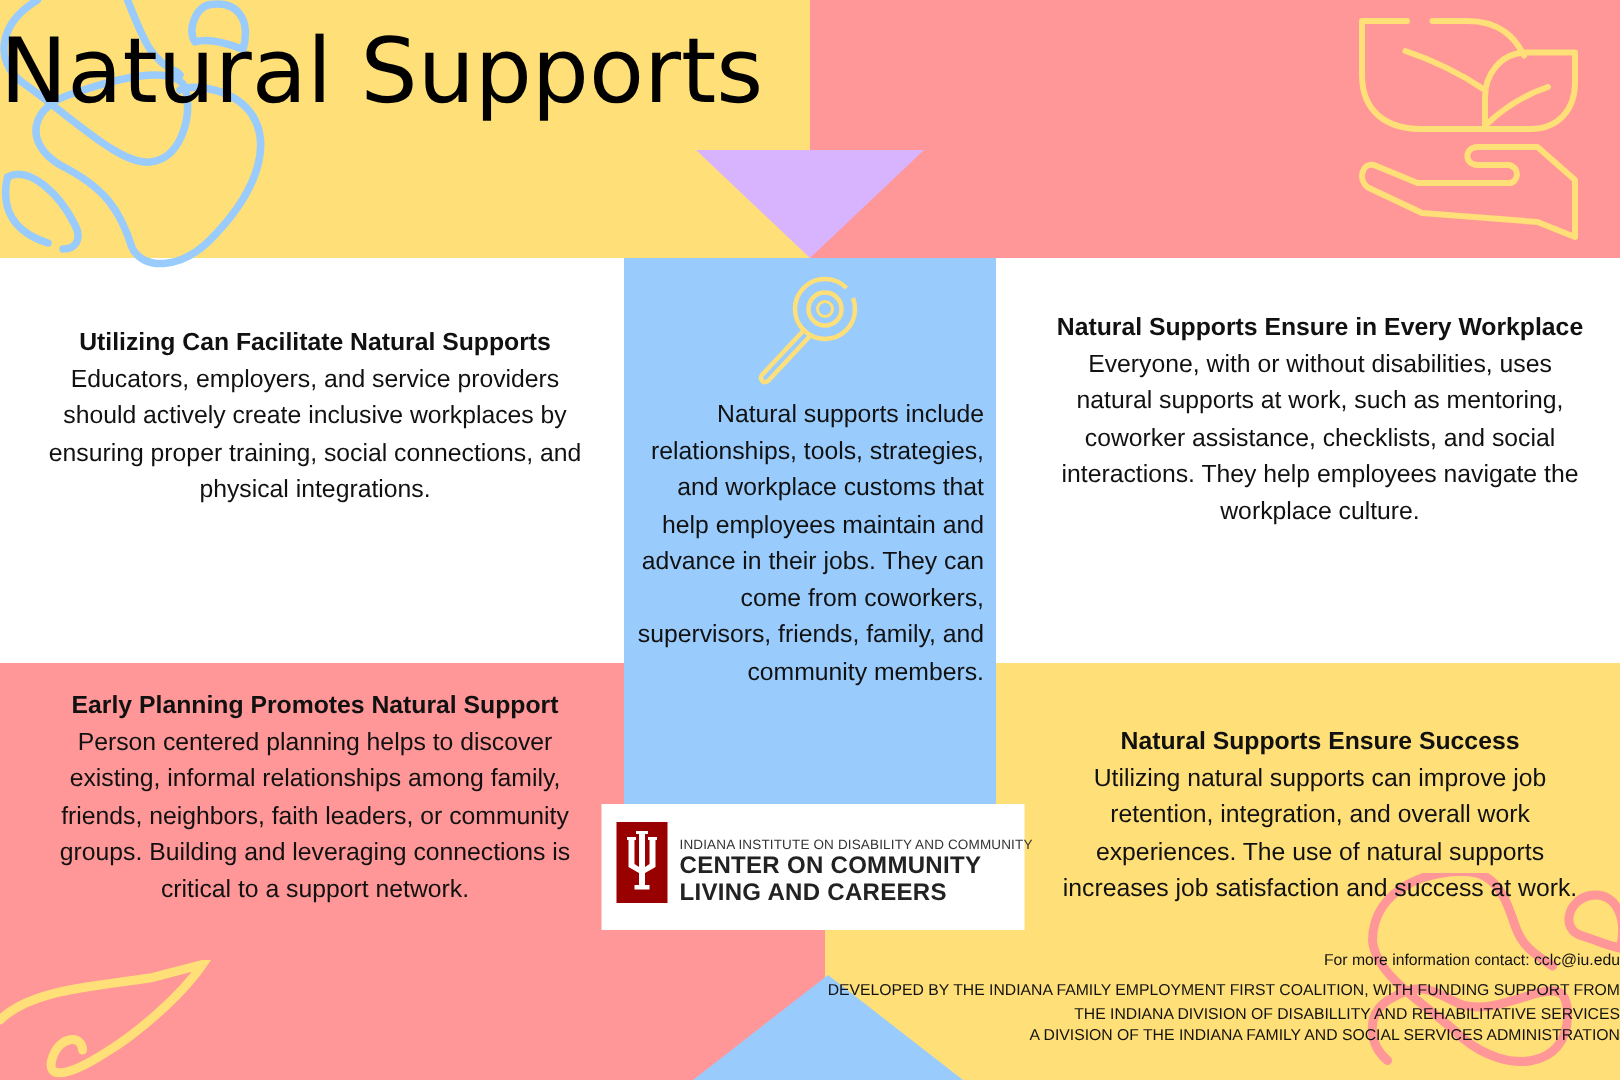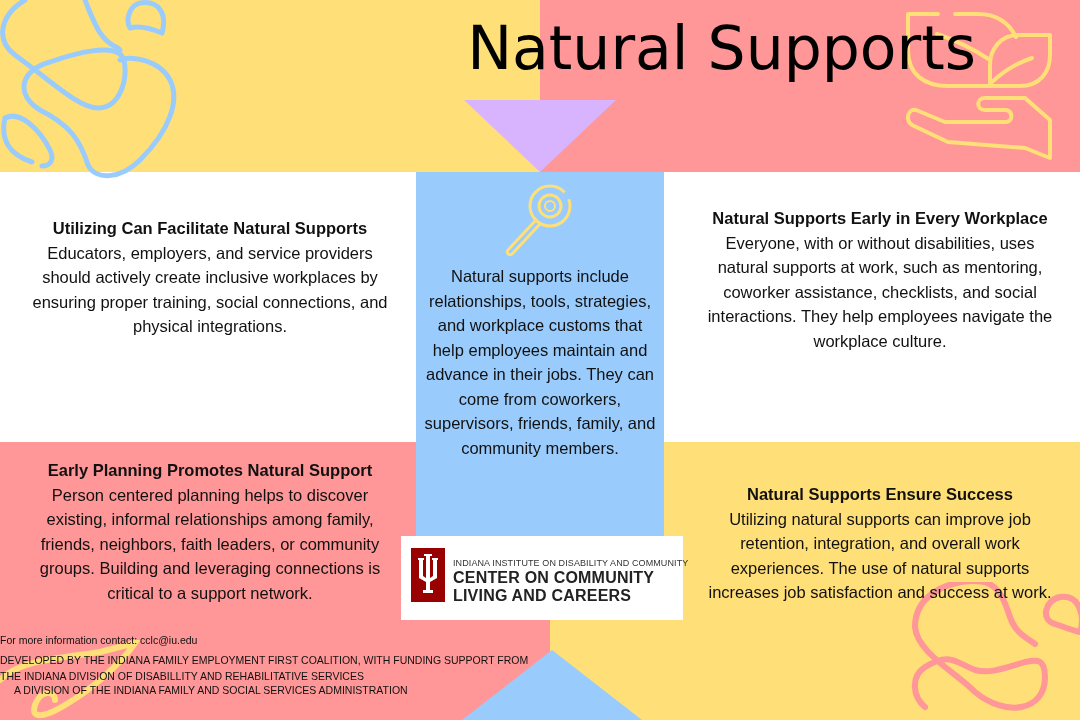--- a/index.html
+++ b/index.html
@@ -17,21 +17,21 @@
 
   #top-left { left: 0; top: 0; width: 540px; height: 172px; }
   #top-right { left: 540px; top: 0; width: 540px; height: 172px; }
   #mid-white { left: 0; top: 172px; width: 1080px; height: 270px; }
   #bot-left { left: 0; top: 442px; width: 550px; height: 278px; }
   #bot-right { left: 550px; top: 442px; width: 530px; height: 278px; }
 
   .title {
     position: absolute;
     left: 0; top: 8px; width: 976px;
-    text-align: right;
+    text-align: left;
     font-family: "DejaVu Sans", sans-serif;
     font-size: 60px;
     font-weight: normal;
     letter-spacing: 0px;
     color: #000;
     line-height: 80px;
   }
 
   .arrow-down {
     position: absolute;
@@ -40,21 +40,21 @@
     border-left: 76px solid transparent;
     border-right: 76px solid transparent;
     border-top: 72px solid #d8b4fe;
   }
 
   .center-card {
     position: absolute;
     left: 416px; top: 172px;
     width: 248px; height: 403px;
     background: #99ccfd;
-    text-align: center;
+    text-align: right;
   }
   .center-card .icon-wrap {
     position: absolute; left: 86px; top: 8px; width: 76px; height: 80px;
   }
   .center-text {
     position: absolute;
     left: 8px; right: 8px; top: 92px;
     font-size: 16.5px;
     line-height: 24.5px;
     color: #111;
@@ -102,21 +102,21 @@
     left: 462px; top: 650px;
     width: 0; height: 0;
     border-left: 90px solid transparent;
     border-right: 90px solid transparent;
     border-bottom: 70px solid #99ccfd;
   }
 
   .footer {
     position: absolute;
     left: 0; width: 1080px;
-    text-align: left;
+    text-align: right;
     font-size: 10.5px;
     color: #111;
     line-height: 13px;
   }
   #footer-contact { top: 634px; }
   #footer-dev { top: 654px; }
   #footer-div1 { top: 670px; }
   #footer-div2 { top: 684px; padding-left: 14px; }
 
   svg { display: block; }
@@ -181,21 +181,21 @@
   </div>
   <p class="center-text">Natural supports include relationships, tools, strategies, and workplace customs that help employees maintain and advance in their jobs. They can come from coworkers, supervisors, friends, family, and community members.</p>
 </div>
 
 <div id="panel-tl" class="panel">
   <span class="heading">Utilizing Can Facilitate Natural Supports</span>
   <span>Educators, employers, and service providers should actively create inclusive workplaces by ensuring proper training, social connections, and physical integrations.</span>
 </div>
 
 <div id="panel-tr" class="panel">
-  <span class="heading">Natural Supports Early in Every Workplace</span>
+  <span class="heading">Natural Supports Ensure in Every Workplace</span>
   <span>Everyone, with or without disabilities, uses natural supports at work, such as mentoring, coworker assistance, checklists, and social interactions. They help employees navigate the workplace culture.</span>
 </div>
 
 <div id="panel-bl" class="panel">
   <span class="heading">Early Planning Promotes Natural Support</span>
   <span>Person centered planning helps to discover existing, informal relationships among family, friends, neighbors, faith leaders, or community groups. Building and leveraging connections is critical to a support network.</span>
 </div>
 
 <div id="panel-br" class="panel">
   <span class="heading">Natural Supports Ensure Success</span>

